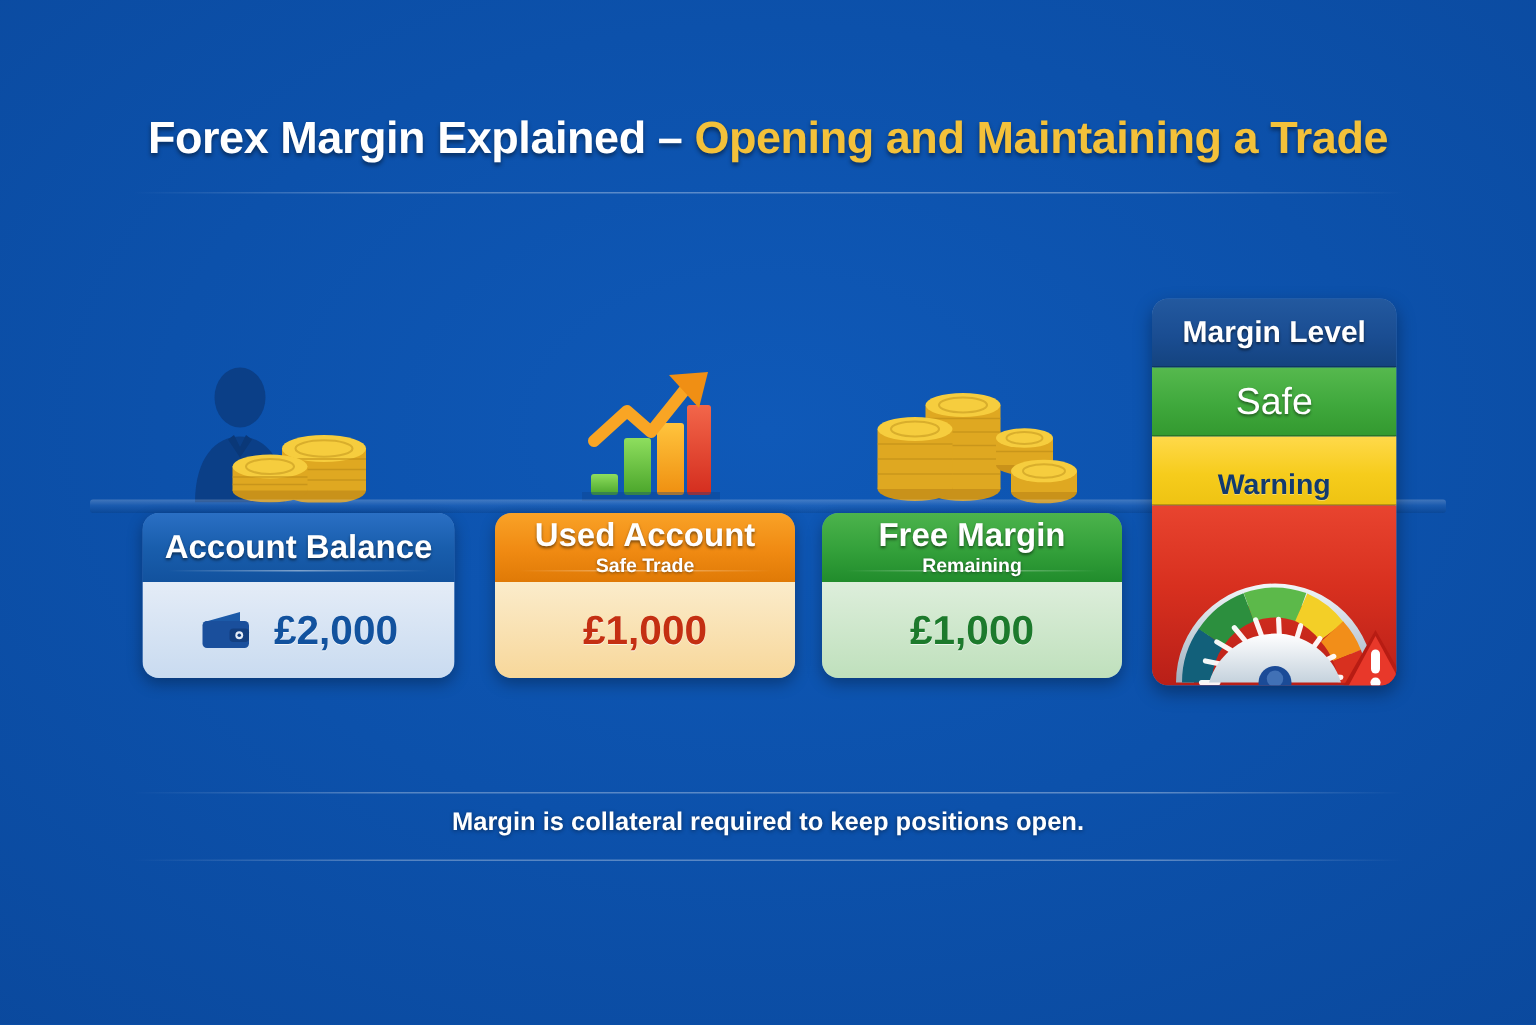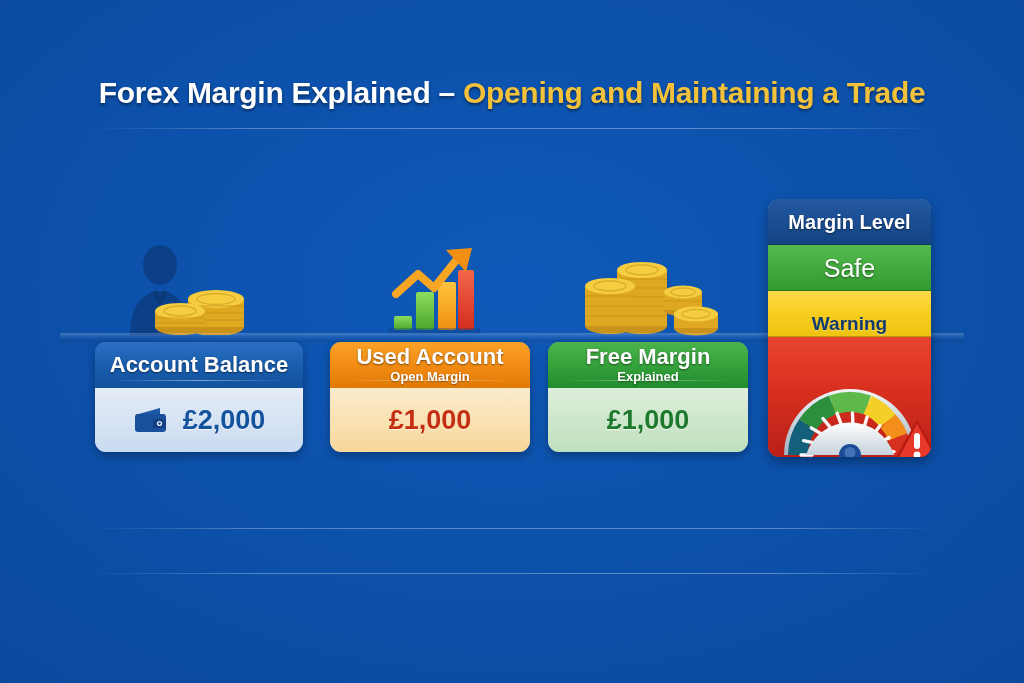--- a/index.html
+++ b/index.html
@@ -354,31 +354,31 @@
           <circle cx="26.5" cy="17.5" r="1.2" fill="#133f80"></circle>
         </svg>
       </span>
       <span class="card-value">£2,000</span>
     </div>
   </div>
 
   <div class="card" id="card-used">
     <div class="card-head">
       <div class="card-title">Used Account</div>
-      <div class="card-sub">Open Margin</div>
+      <div class="card-sub">Safe Trade</div>
     </div>
     <div class="card-body">
       <span class="card-value">£1,000</span>
     </div>
   </div>
 
   <div class="card" id="card-free">
     <div class="card-head">
       <div class="card-title">Free Margin</div>
-      <div class="card-sub">Explained</div>
+      <div class="card-sub">Remaining</div>
     </div>
     <div class="card-body">
       <span class="card-value">£1,000</span>
     </div>
   </div>
 
   <div id="margin-panel">
     <div class="band" id="band-header">
       <span class="band-label">Margin Level</span>
       <span class="band-sep"></span>
@@ -443,15 +443,16 @@
           <path d="M26 3 L50 45 Q51.5 48 48 48 L4 48 Q0.5 48 2 45 Z" fill="#b71c13"></path>
           <path d="M26 7 L46.5 45 L5.5 45 Z" fill="#e8382a"></path>
           <rect x="23" y="16" width="6" height="16" rx="3" fill="#ffffff"></rect>
           <circle cx="26" cy="38" r="3.4" fill="#ffffff"></circle>
         </svg>
       </span>
     </div>
   </div>
 
   <div class="rule" id="rule-foot-top"></div>
+  <div class="footer">Margin is collateral required to keep positions open.</div>
   <div class="rule" id="rule-foot-bottom"></div>
 
 </div>
 
 </body></html>

